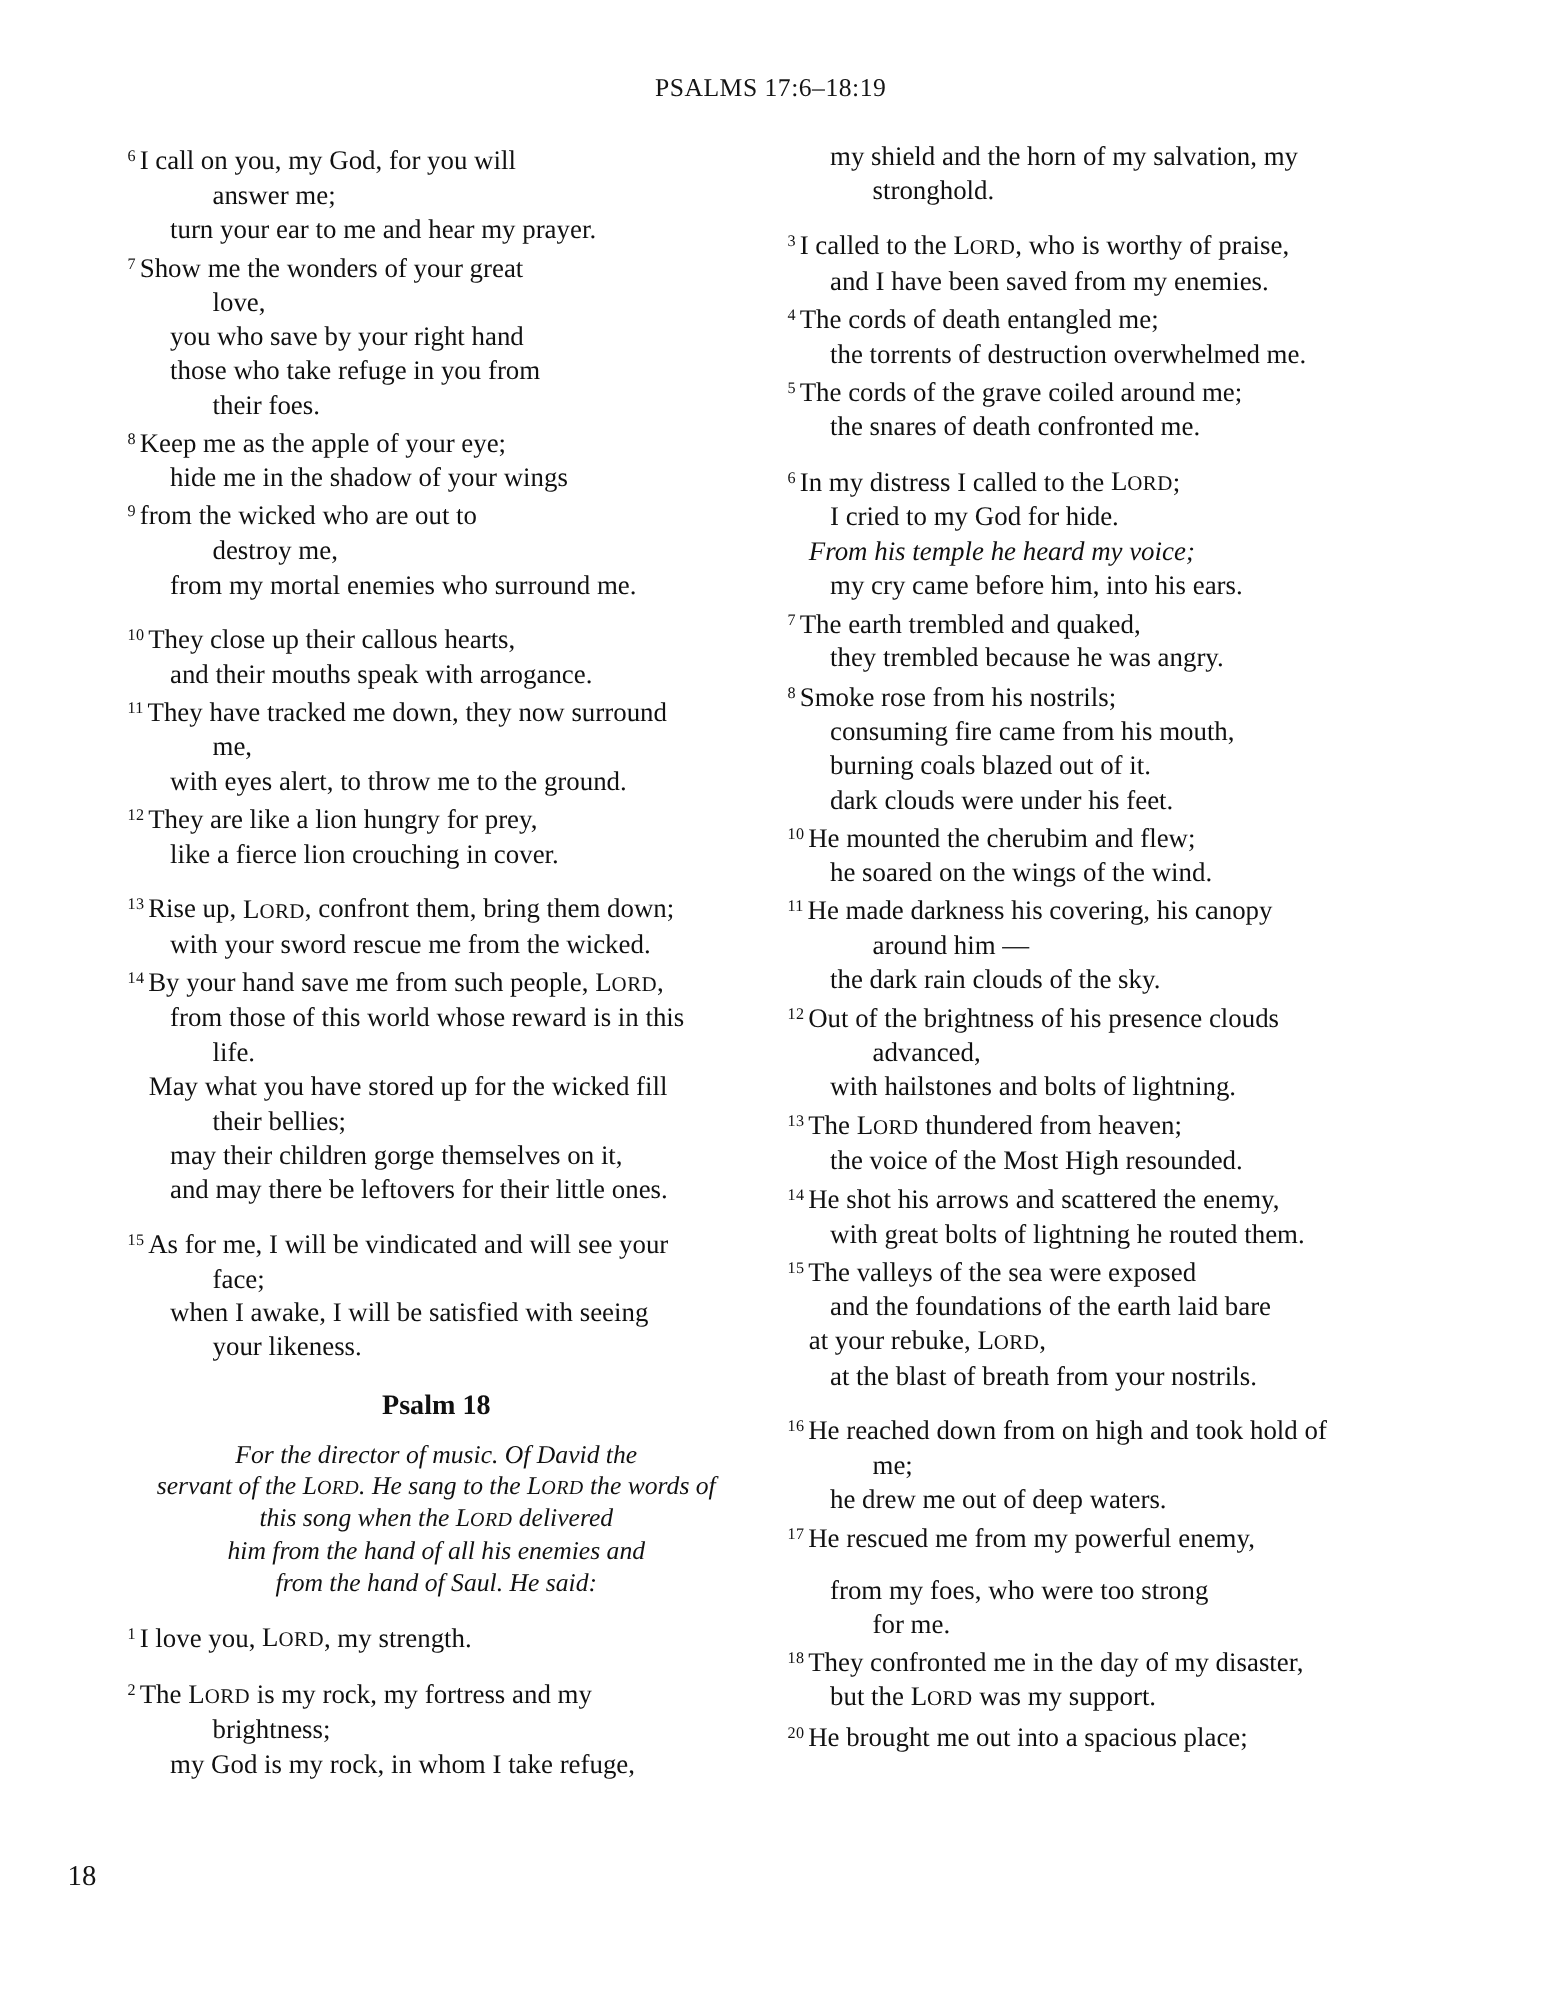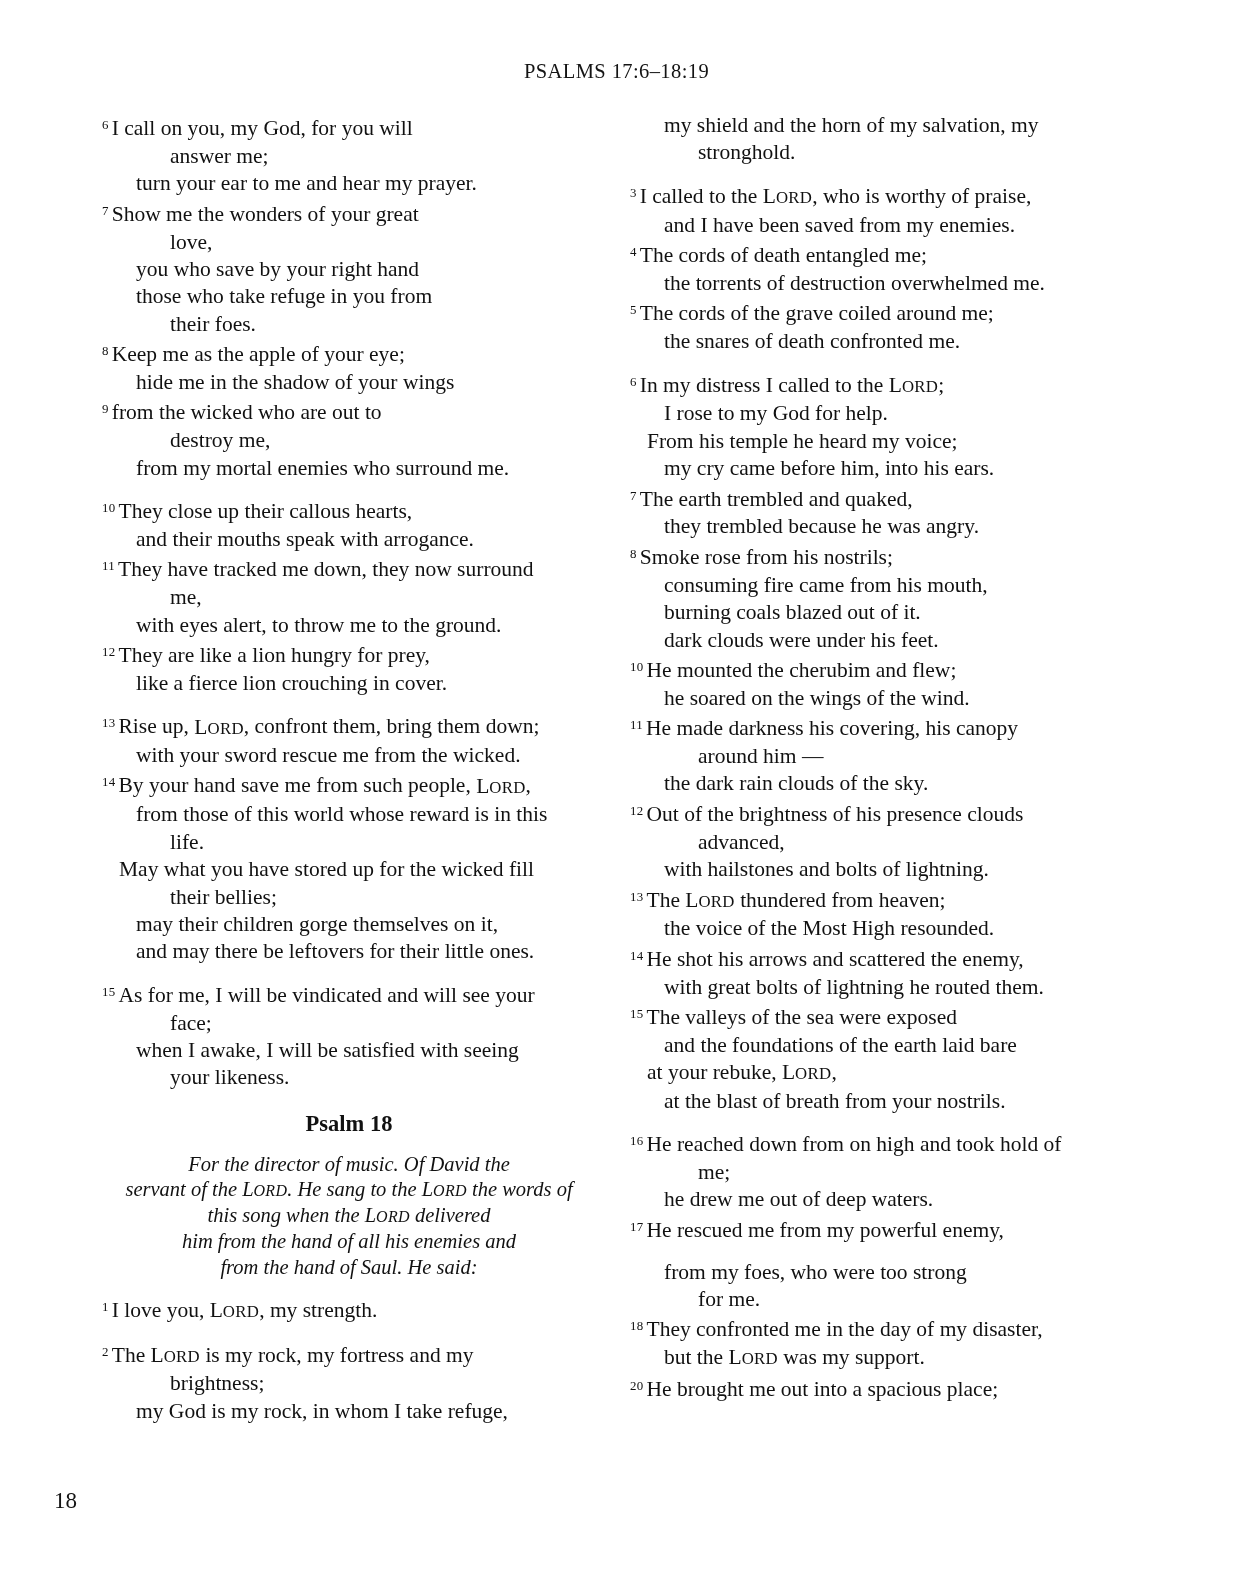--- a/index.html
+++ b/index.html
@@ -147,22 +147,22 @@
         <div class="line" style="padding-left: 68px;">stronghold.</div>
         <div class="spacer"></div>
         <div class="line" style="padding-left: 0px;"><span class="vnum">3</span>I called to the <span class="lord">L<span class="sc">ord</span></span>, who is worthy of praise,</div>
         <div class="line" style="padding-left: 34px;">and I have been saved from my enemies.</div>
         <div class="line" style="padding-left: 0px;"><span class="vnum">4</span>The cords of death entangled me;</div>
         <div class="line" style="padding-left: 34px;">the torrents of destruction overwhelmed me.</div>
         <div class="line" style="padding-left: 0px;"><span class="vnum">5</span>The cords of the grave coiled around me;</div>
         <div class="line" style="padding-left: 34px;">the snares of death confronted me.</div>
         <div class="spacer"></div>
         <div class="line" style="padding-left: 0px;"><span class="vnum">6</span>In my distress I called to the <span class="lord">L<span class="sc">ord</span></span>;</div>
-        <div class="line" style="padding-left: 34px;">I rose to my God for help.</div>
-        <div class="line" style="padding-left: 17px;">From his temple he heard my voice;</div>
+        <div class="line" style="padding-left: 34px;">I cried to my God for hide.</div>
+        <div class="line" style="padding-left: 17px; font-style: italic;">From his temple he heard my voice;</div>
         <div class="line" style="padding-left: 34px;">my cry came before him, into his ears.</div>
         <div class="line" style="padding-left: 0px;"><span class="vnum">7</span>The earth trembled and quaked,</div>
         <div class="line" style="padding-left: 34px;">they trembled because he was angry.</div>
         <div class="line" style="padding-left: 0px;"><span class="vnum">8</span>Smoke rose from his nostrils;</div>
         <div class="line" style="padding-left: 34px;">consuming fire came from his mouth,</div>
         <div class="line" style="padding-left: 34px;">burning coals blazed out of it.</div>
         <div class="line" style="padding-left: 34px;">dark clouds were under his feet.</div>
         <div class="line" style="padding-left: 0px;"><span class="vnum">10</span>He mounted the cherubim and flew;</div>
         <div class="line" style="padding-left: 34px;">he soared on the wings of the wind.</div>
         <div class="line" style="padding-left: 0px;"><span class="vnum">11</span>He made darkness his covering, his canopy</div>

